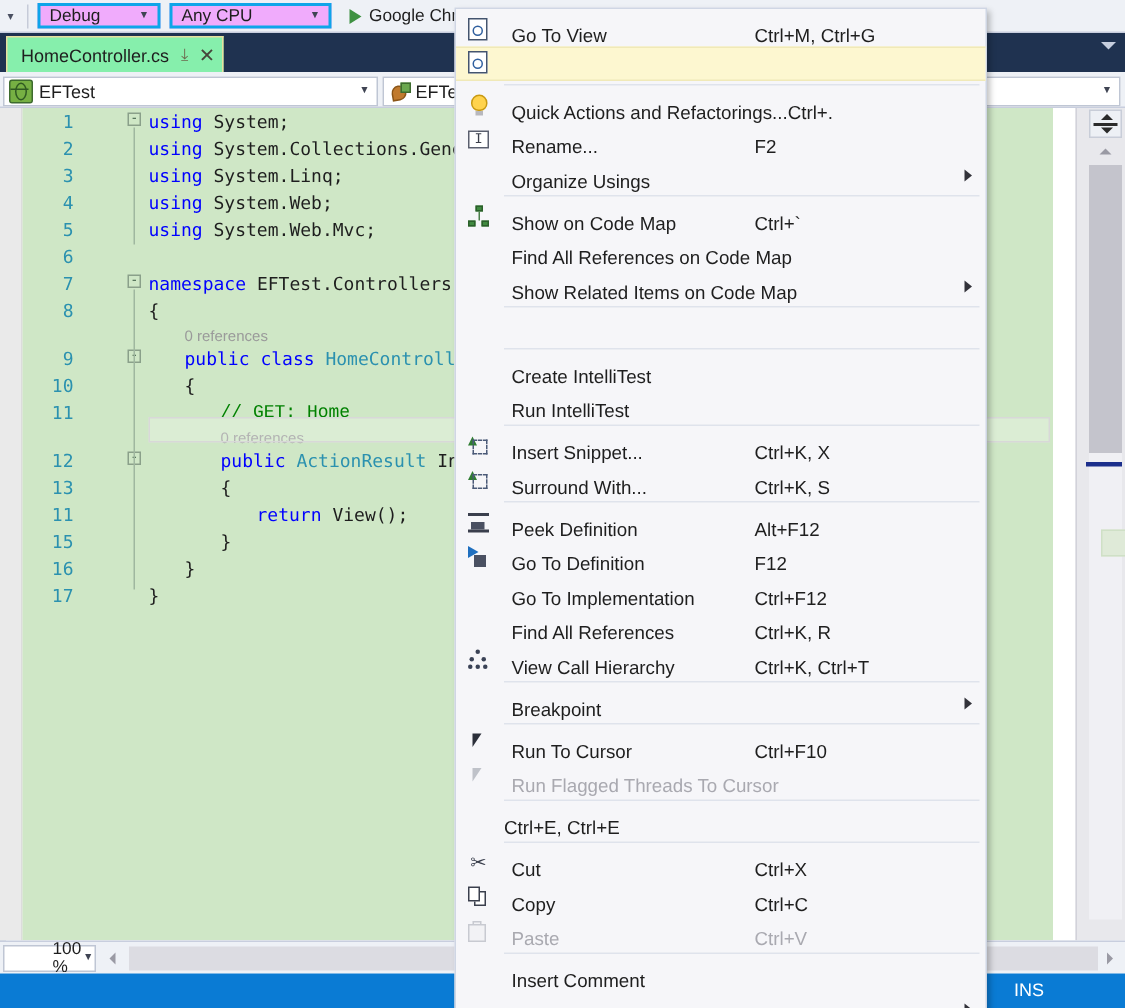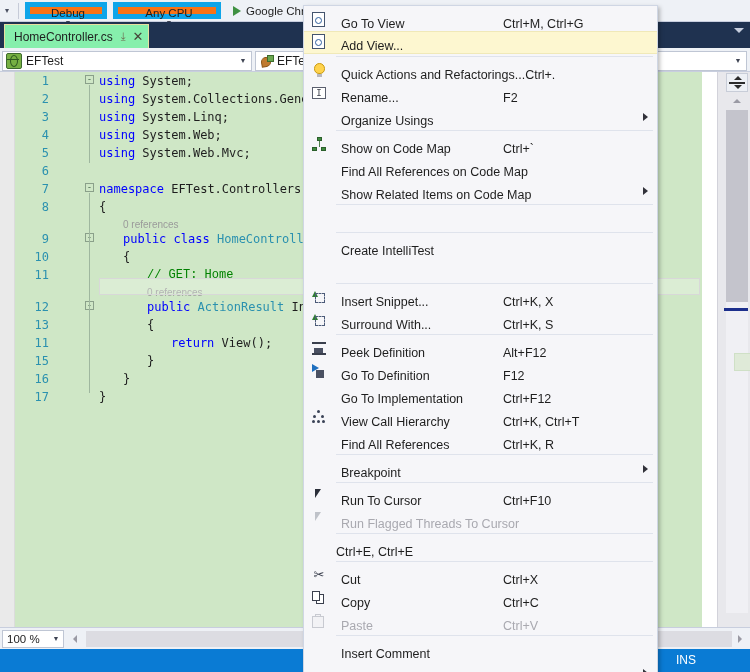--- a/index.html
+++ b/index.html
@@ -34,29 +34,28 @@
     background: #c6cbd8;
     margin: 0 4px;
   }
   .tb-caret {
     width: 14px; text-align: center;
     color: #4a5061; font-size: 8px;
     line-height: 22px;
   }
   .tb-combo {
     height: 17px;
-    background: #f97316;
-    border: 5px solid #0ea5e9;
+    background: #f0abfc;
+    border: 2px solid #0ea5e9;
     display: flex;
     align-items: center;
     padding: 0 2px 0 6px;
     box-sizing: border-box;
     font-size: 11.5px;
     color: #1e1e1e;
-    flex-direction: column;
   }
   .tb-combo .lbl { flex: 1 1 auto; white-space: nowrap; }
   .tb-combo .arw {
     width: 14px; text-align: center;
     font-size: 7px; color: #3f4453;
   }
   #combo-debug { width: 82px; margin-left: 2px; }
   #combo-cpu { width: 108px; margin-left: 6px; }
   #run-btn {
     display: flex; align-items: center;
@@ -341,21 +340,21 @@
   #zoom-combo {
     width: 62px; height: 18px;
     margin-left: 2px;
     background: #ffffff;
     border: 1px solid #bfc6d4;
     display: flex; align-items: center;
     box-sizing: border-box;
     font-size: 11.5px;
     padding-left: 4px;
   }
-  #zoom-combo .lbl { flex: 1 1 auto; }
+  #zoom-combo .lbl { flex: 1 1 auto; margin-left: 28px; }
   #zoom-combo .arw { width: 14px; text-align: center; font-size: 7px; color: #3f4453; }
   #hs-left {
     width: 16px; height: 16px; margin-left: 4px;
     position: relative;
   }
   #hs-left .a {
     position: absolute; left: 5px; top: 4px;
     width: 0; height: 0;
     border-top: 4px solid transparent;
     border-bottom: 4px solid transparent;
@@ -702,21 +701,20 @@
       <span class="icon-cell">
         <span class="gi gi-page"></span>
       </span>
       <span class="mlabel">Go To View</span>
       <span class="mkey mkeycol">Ctrl+M, Ctrl+G</span>
     </div>
     <div class="mi hl">
       <span class="icon-cell">
         <span class="gi gi-page"></span>
       </span>
-      <span class="mlabel">Add View...</span>
       <span class="mkey mkeycol"></span>
     </div>
     <div class="msep"></div>
     <div class="mi">
       <span class="icon-cell">
         <span class="gi gi-bulb"></span>
       </span>
       <span class="mlabel">Quick Actions and Refactorings...</span>
       <span class="mkey mkeycol">Ctrl+.</span>
     </div>
@@ -763,20 +761,21 @@
       <span class="mkey mkeycol"></span>
     </div>
     <div class="msep"></div>
     <div class="mi">
       <span class="icon-cell"></span>
       <span class="mlabel">Create IntelliTest</span>
       <span class="mkey mkeycol"></span>
     </div>
     <div class="mi">
       <span class="icon-cell"></span>
+      <span class="mlabel">Run IntelliTest</span>
       <span class="mkey mkeycol"></span>
     </div>
     <div class="msep"></div>
     <div class="mi">
       <span class="icon-cell">
         <span class="gi gi-snip">
           <span class="arr"></span>
           <span class="box"></span>
         </span>
       </span>
@@ -808,40 +807,40 @@
           <span class="bx"></span>
         </span>
       </span>
       <span class="mlabel">Go To Definition</span>
       <span class="mkey mkeycol">F12</span>
     </div>
     <div class="mi">
       <span class="icon-cell"></span>
       <span class="mlabel">Go To Implementation</span>
       <span class="mkey mkeycol">Ctrl+F12</span>
+    </div>
+    <div class="mi">
+      <span class="icon-cell"></span>
+      <span class="mlabel">Find All References</span>
+      <span class="mkey mkeycol">Ctrl+K, R</span>
     </div>
     <div class="mi">
       <span class="icon-cell">
         <span class="gi gi-hier">
           <i style="left:5px;top:0"></i>
           <i style="left:1px;top:5px"></i>
           <i style="left:9px;top:5px"></i>
           <i style="left:0;top:10px"></i>
           <i style="left:5px;top:10px"></i>
           <i style="left:10px;top:10px"></i>
         </span>
       </span>
       <span class="mlabel">View Call Hierarchy</span>
       <span class="mkey mkeycol">Ctrl+K, Ctrl+T</span>
     </div>
-    <div class="mi">
-      <span class="icon-cell"></span>
-      <span class="mlabel">Find All References</span>
-      <span class="mkey mkeycol">Ctrl+K, R</span>
-    </div>
     <div class="msep"></div>
     <div class="mi">
       <span class="icon-cell"></span>
       <span class="mlabel">Breakpoint</span>
       <span class="mkey mkeycol"></span>
       <span class="msub"></span>
     </div>
     <div class="msep"></div>
     <div class="mi">
       <span class="icon-cell">

